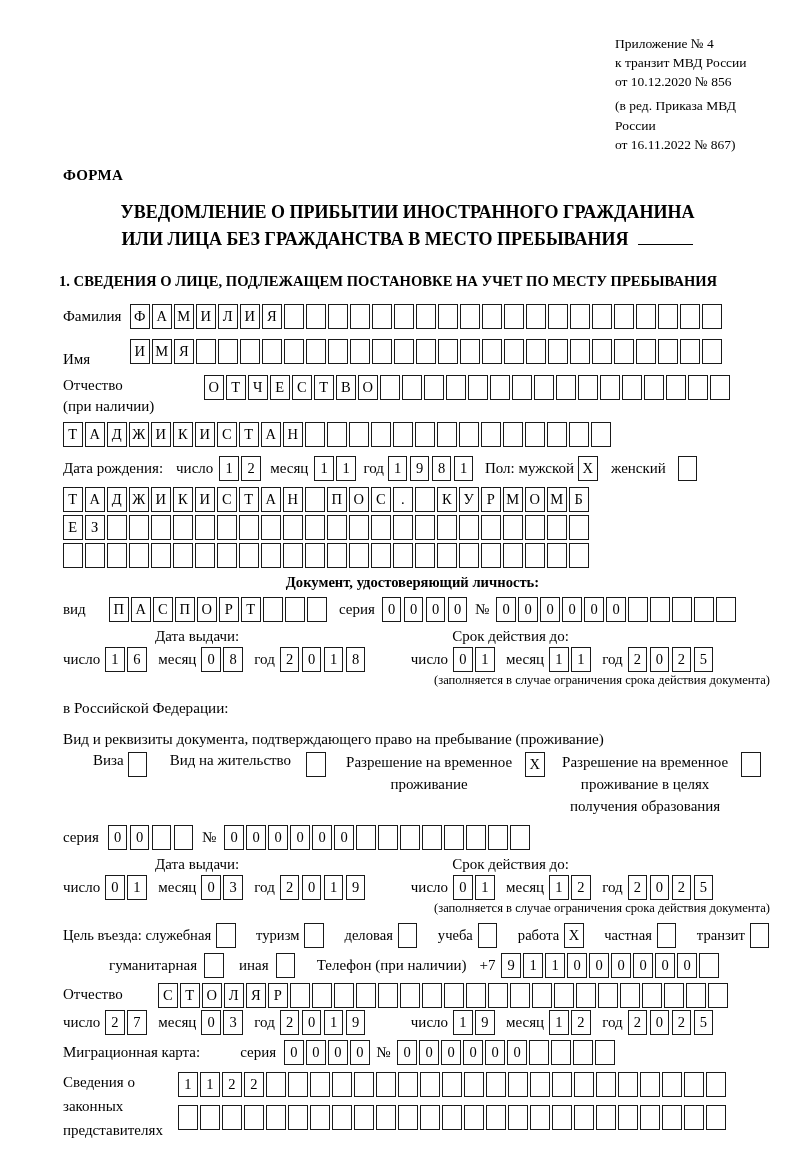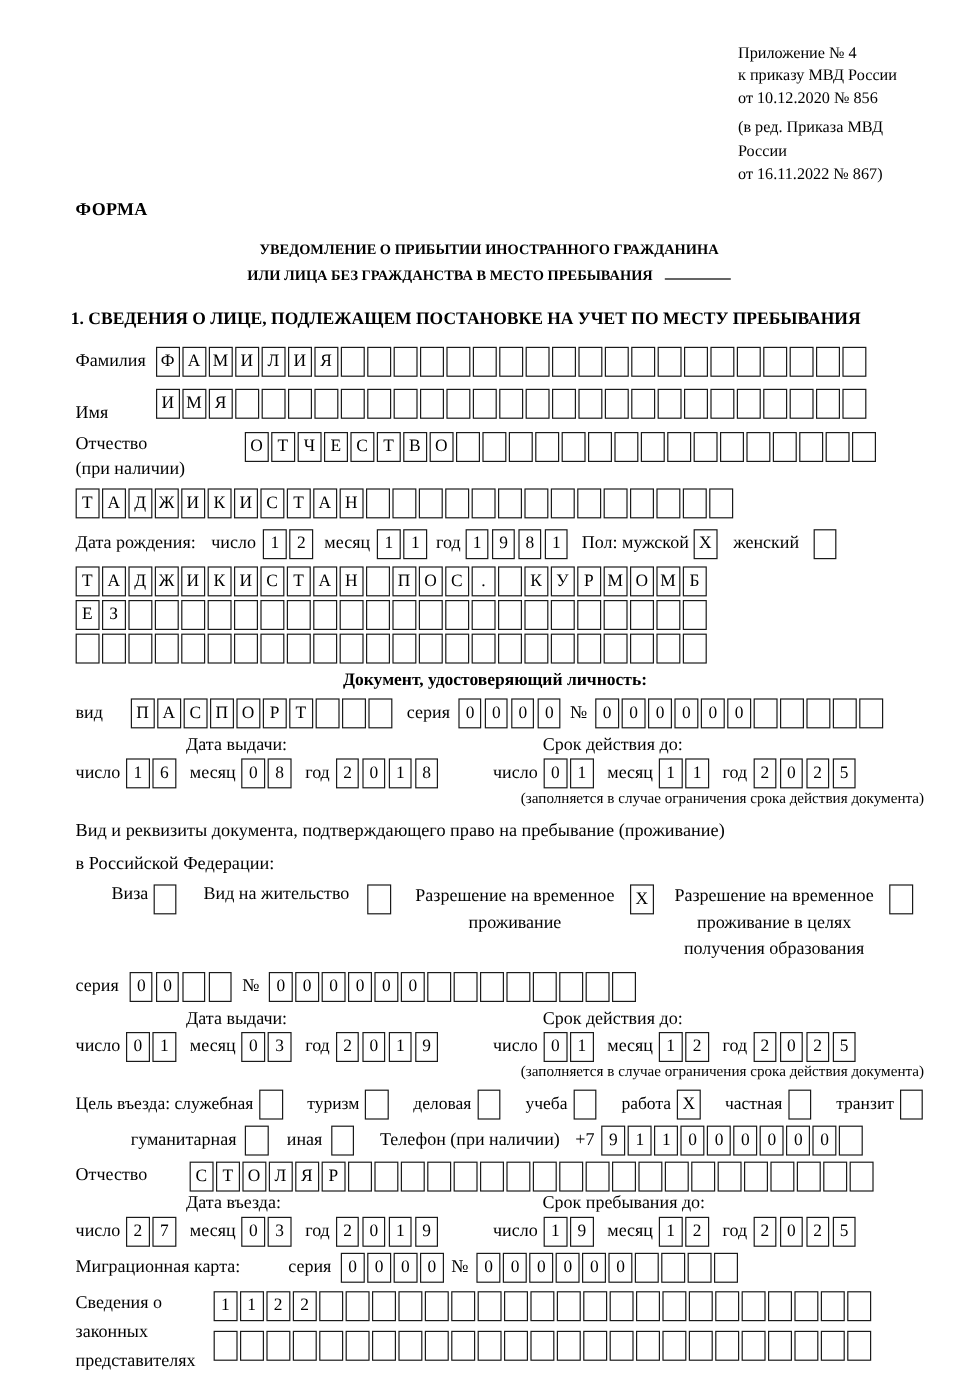--- a/index.html
+++ b/index.html
@@ -4,21 +4,21 @@
 <style>
   html,body{margin:0;padding:0;background:#fff;}
   .page{
     position:relative;width:800px;height:1163px;margin:0 auto;background:#fff;color:#000;
     font-family:"Liberation Serif", serif;font-size:15px;box-sizing:border-box;
     padding:34px 28px 0 63px;overflow:hidden;
   }
   .annex{margin-left:552px;font-size:13.5px;line-height:1.42;}
   .annex-gap{height:5px;}
   .forma{text-align:left;font-weight:bold;font-size:15px;margin:13px 4px 0 0;letter-spacing:.3px;}
-  .title{text-align:center;font-weight:bold;font-size:12px;line-height:1.5;margin:15px 0 0 -20px;}
+  .title{text-align:center;font-weight:bold;font-size:18px;line-height:1.5;margin:15px 0 0 -20px;}
   .blank-line{display:inline-block;width:55px;height:15px;border-bottom:1.7px solid #000;margin-left:10px;}
   .sec-heading{font-weight:bold;font-size:14.6px;margin:20px 0 14px -4px;}
   .row{display:flex;align-items:flex-start;margin-bottom:4px;}
   .row.vcenter{align-items:center;}
   .lbl{line-height:1.45;flex:0 0 auto;}
   .cellrow{display:flex;flex:0 0 auto;}
   .cellcol .cellrow{margin-bottom:3px;}
   .cell{
     flex:0 0 auto;width:17.5px;height:23px;border:1.6px solid #1a1a1a;margin-right:2.5px;
     display:flex;align-items:center;justify-content:center;font-size:14.5px;background:#fff;
@@ -35,21 +35,21 @@
   .pair{display:flex;align-items:center;gap:5px;}
   .purpose-row{display:flex;justify-content:space-between;align-items:center;width:100%;margin-bottom:5px;font-size:14.6px;}
 </style>
 </head>
 <body>
 
 <div class="page">
 
   <div class="annex">
     <div>Приложение № 4</div>
-    <div>к приказу МВД России</div>
+    <div>к транзит МВД России</div>
     <div>от 10.12.2020 № 856</div>
     <div class="annex-gap"></div>
     <div>(в ред. Приказа МВД России</div>
     <div>от 16.11.2022 № 867)</div>
   </div>
 
   <div class="forma">ФОРМА</div>
 
   <div class="title">
     <div>УВЕДОМЛЕНИЕ О ПРИБЫТИИ ИНОСТРАННОГО ГРАЖДАНИНА</div>
@@ -379,22 +379,22 @@
       <span class="cellrow">
           <span class="cell">2</span>
           <span class="cell">0</span>
           <span class="cell">2</span>
           <span class="cell">5</span>
         </span>
     </span>
   </div>
   <div class="note">(заполняется в случае ограничения срока действия документа)</div>
 
+  <div class="intro" style="margin-bottom:4px;">в Российской Федерации:</div>
   <div class="intro">Вид и реквизиты документа, подтверждающего право на пребывание (проживание)</div>
-  <div class="intro" style="margin-bottom:4px;">в Российской Федерации:</div>
 
   <div class="row" style="margin-bottom:7px;margin-left:30px;">
     <span class="w">Виза</span>
     <span class="cellrow" style="margin-left:4px;">
         <span class="cell"></span>
       </span>
     <span class="w" style="margin-left:20px;">Вид на жительство</span>
     <span class="cellrow" style="margin-left:15px;">
         <span class="cell"></span>
       </span>
@@ -583,24 +583,20 @@
         <span class="cell"></span>
         <span class="cell"></span>
         <span class="cell"></span>
         <span class="cell"></span>
         <span class="cell"></span>
         <span class="cell"></span>
         <span class="cell"></span>
       </span>
   </div>
 
-  <div class="dhead">
-    <span style="margin-left:92px;">Дата въезда:</span>
-    <span style="margin-left:218px;">Срок пребывания до:</span>
-  </div>
   <div class="row vcenter" style="margin-bottom:5px;">
     <span class="dg">
       <span class="w">число</span>
       <span class="cellrow">
           <span class="cell">2</span>
           <span class="cell">7</span>
         </span>
       <span class="w">месяц</span>
       <span class="cellrow">
           <span class="cell">0</span>

